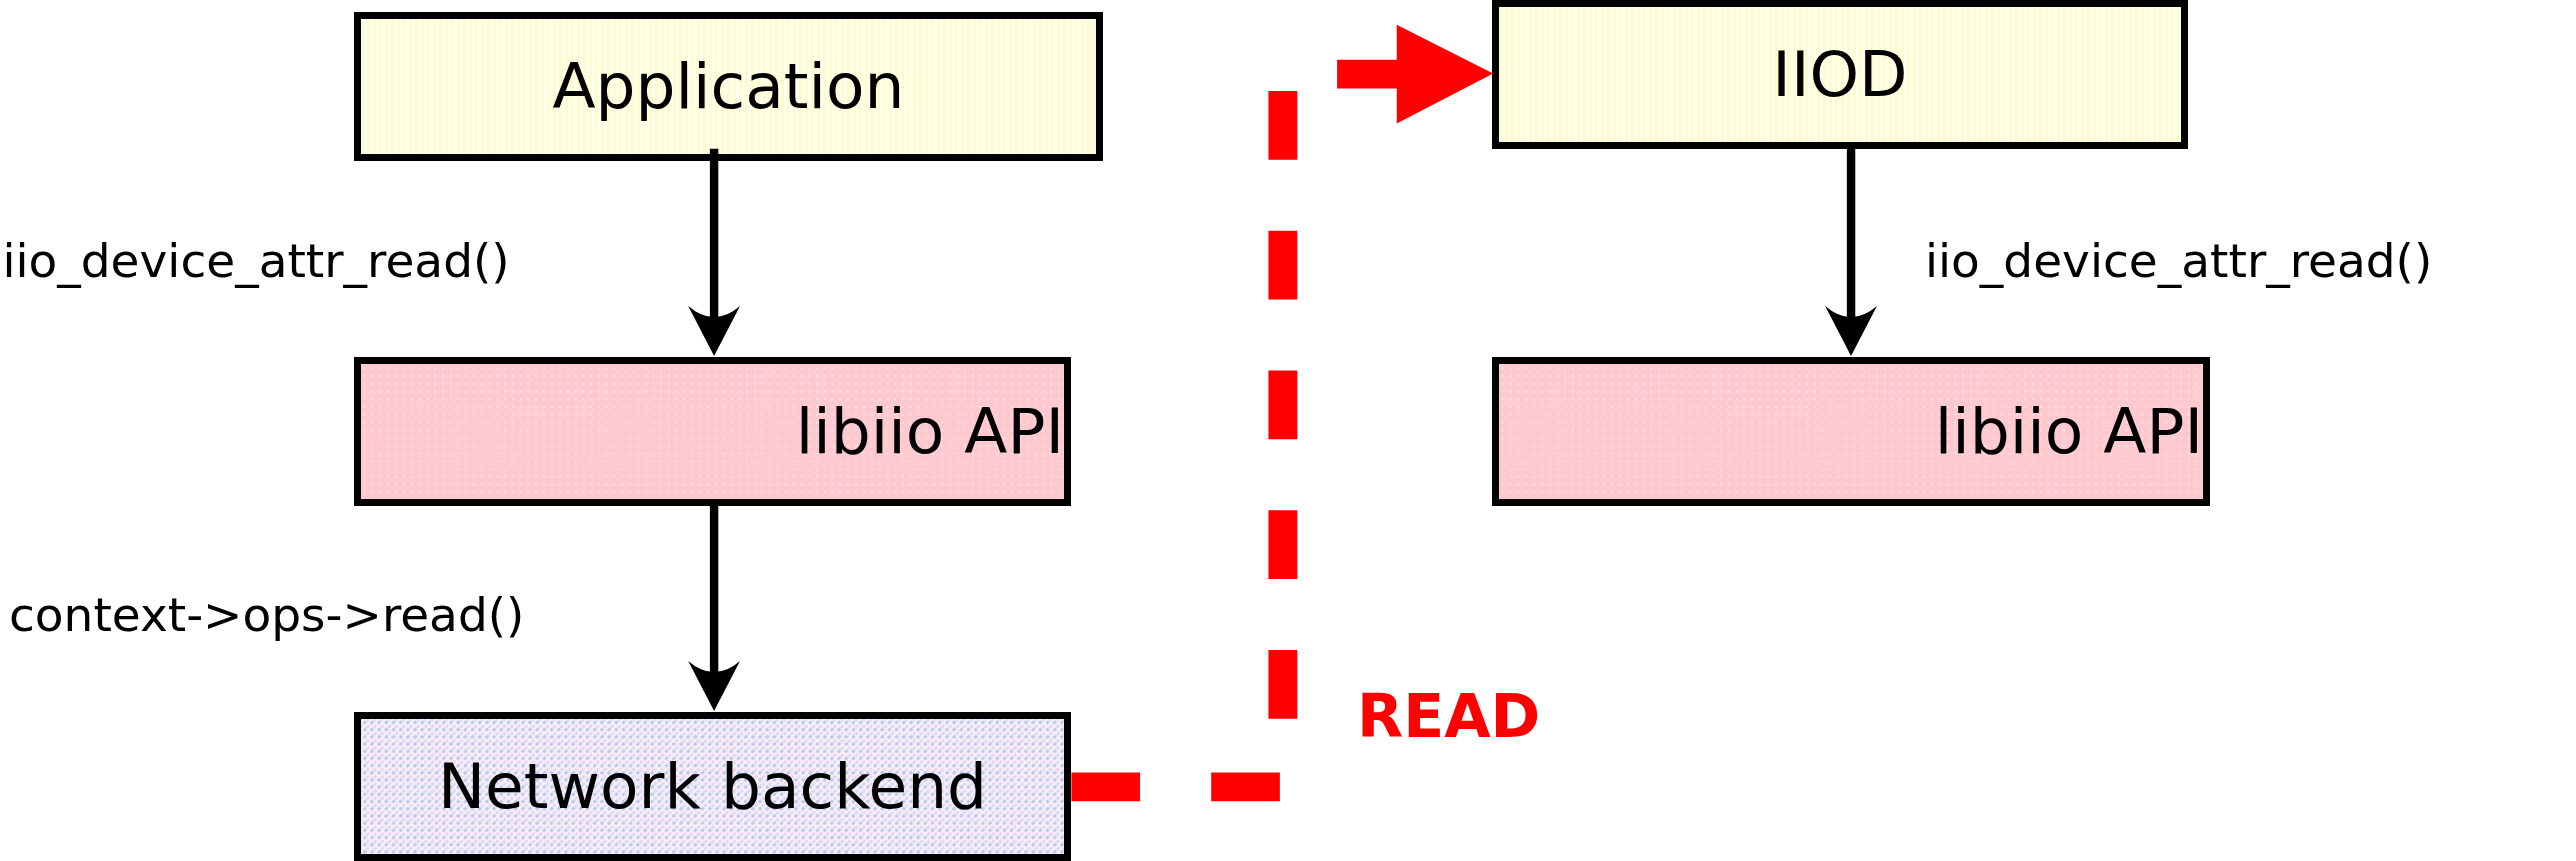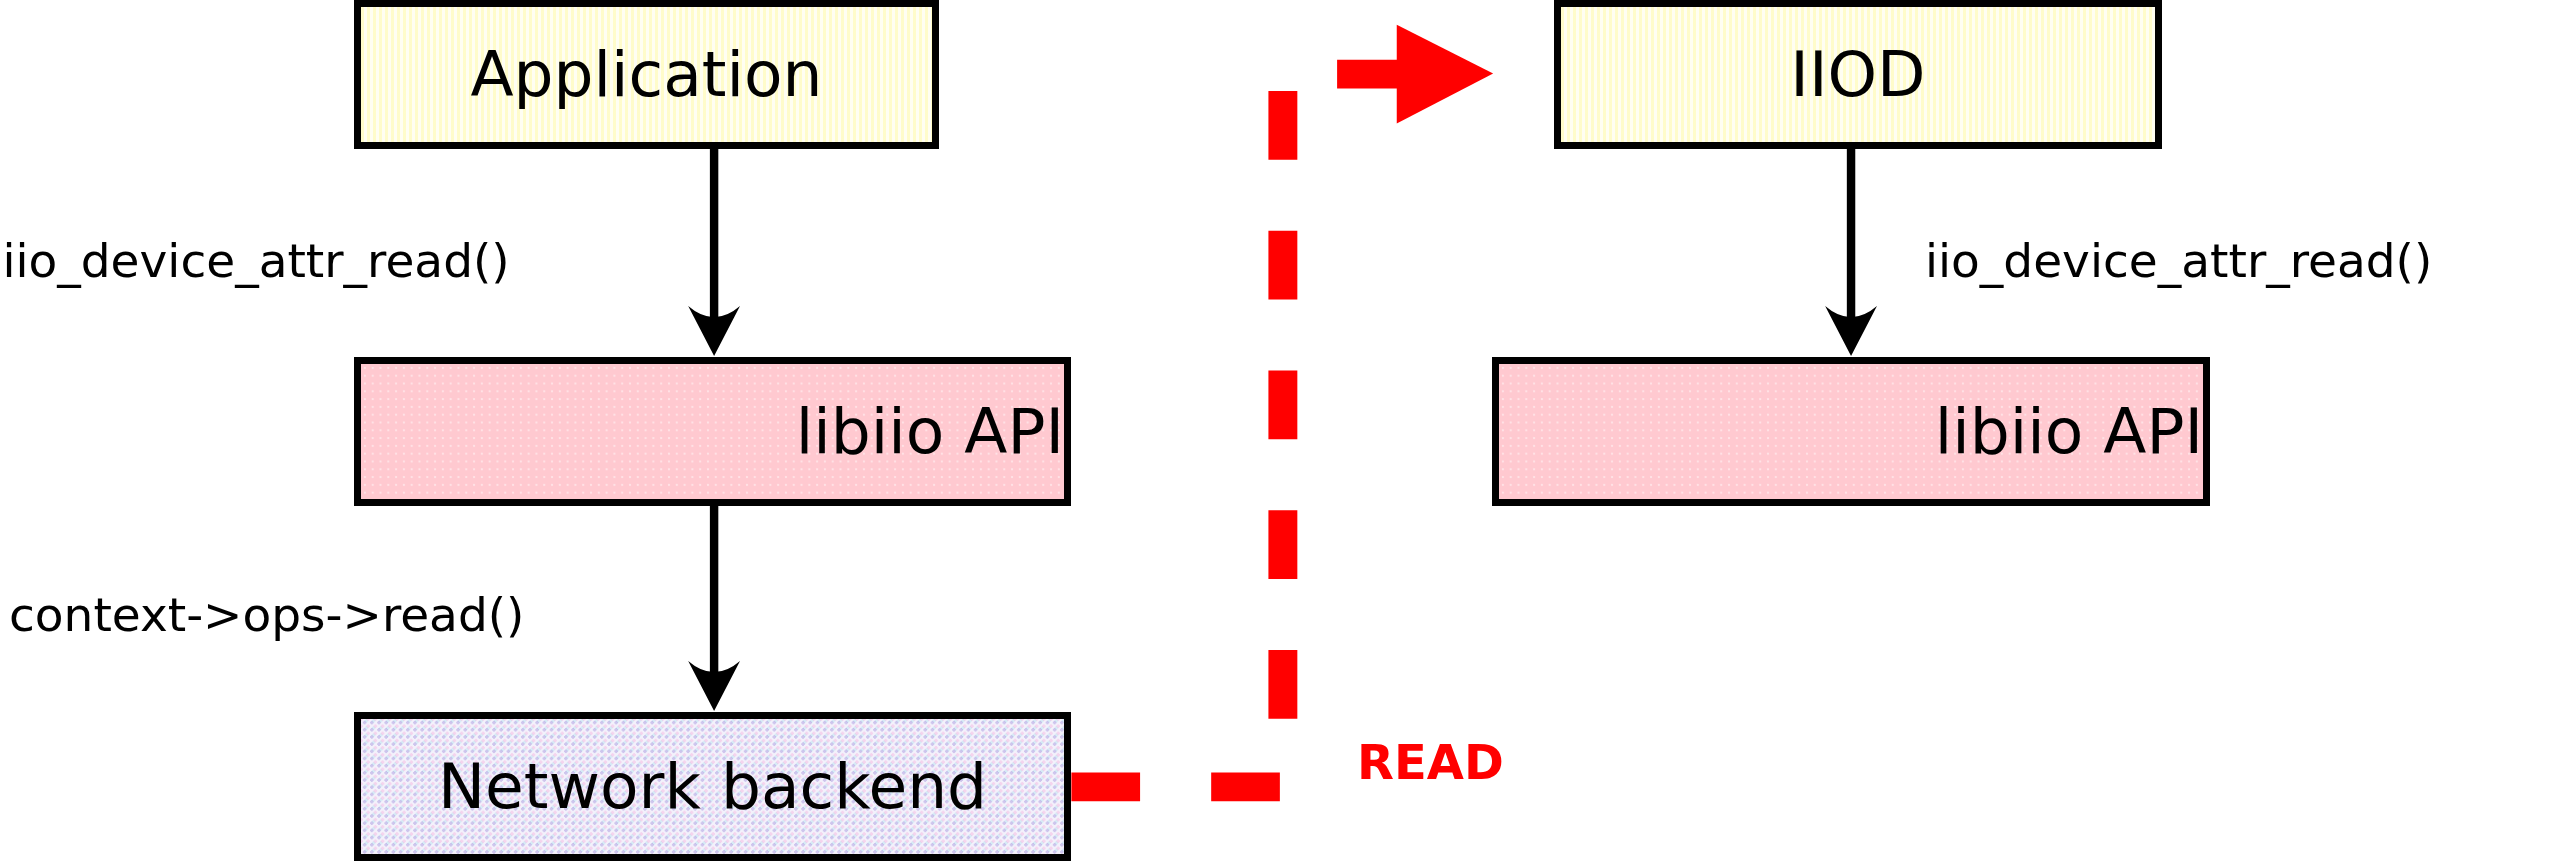--- a/index.html
+++ b/index.html
@@ -33,40 +33,40 @@
     justify-content:flex-end;
   }
   .box-lavender{
     background-image:
       radial-gradient(rgba(146,126,214,.38) 30%, rgba(255,255,255,0) 32%),
       radial-gradient(rgba(247,157,213,.34) 30%, rgba(255,255,255,0) 32%),
       radial-gradient(rgba(151,223,235,.30) 30%, rgba(255,255,255,0) 32%);
     background-size:7.2px 7.2px,7.2px 7.2px,7.2px 7.2px;
     background-position:0 0,3.6px 3.6px,1.8px 5.4px;
   }
-  #box-application{left:354px;top:0px;width:585px;height:149px;}
+  #box-application{left:354px;top:12px;width:749px;height:149px;}
   #box-libiio-left{left:354px;top:357px;width:717px;height:149px;}
   #box-network{left:354px;top:712px;width:717px;height:149px;}
-  #box-iiod{left:1554px;top:0px;width:608px;height:149px;}
+  #box-iiod{left:1492px;top:0px;width:696px;height:149px;}
   #box-libiio-right{left:1492px;top:357px;width:718px;height:149px;}
 
   .call-label{
     position:absolute;
     font-size:47px;
     line-height:1.1;
     color:#000000;
     white-space:nowrap;
   }
   #label-left-call{left:2.4px;top:235px;}
   #label-ctx-call{left:9px;top:589px;}
   #label-right-call{left:1925px;top:235px;}
   #label-read{
     position:absolute;
-    left:1357px;top:738px;
-    font-size:48px;
+    left:1357px;top:686px;
+    font-size:60px;
     line-height:1;
     font-weight:bold;
     white-space:nowrap;
   }
   #arrow-layer{
     position:absolute;
     left:0;top:0;
     pointer-events:none;
   }
 </style>

